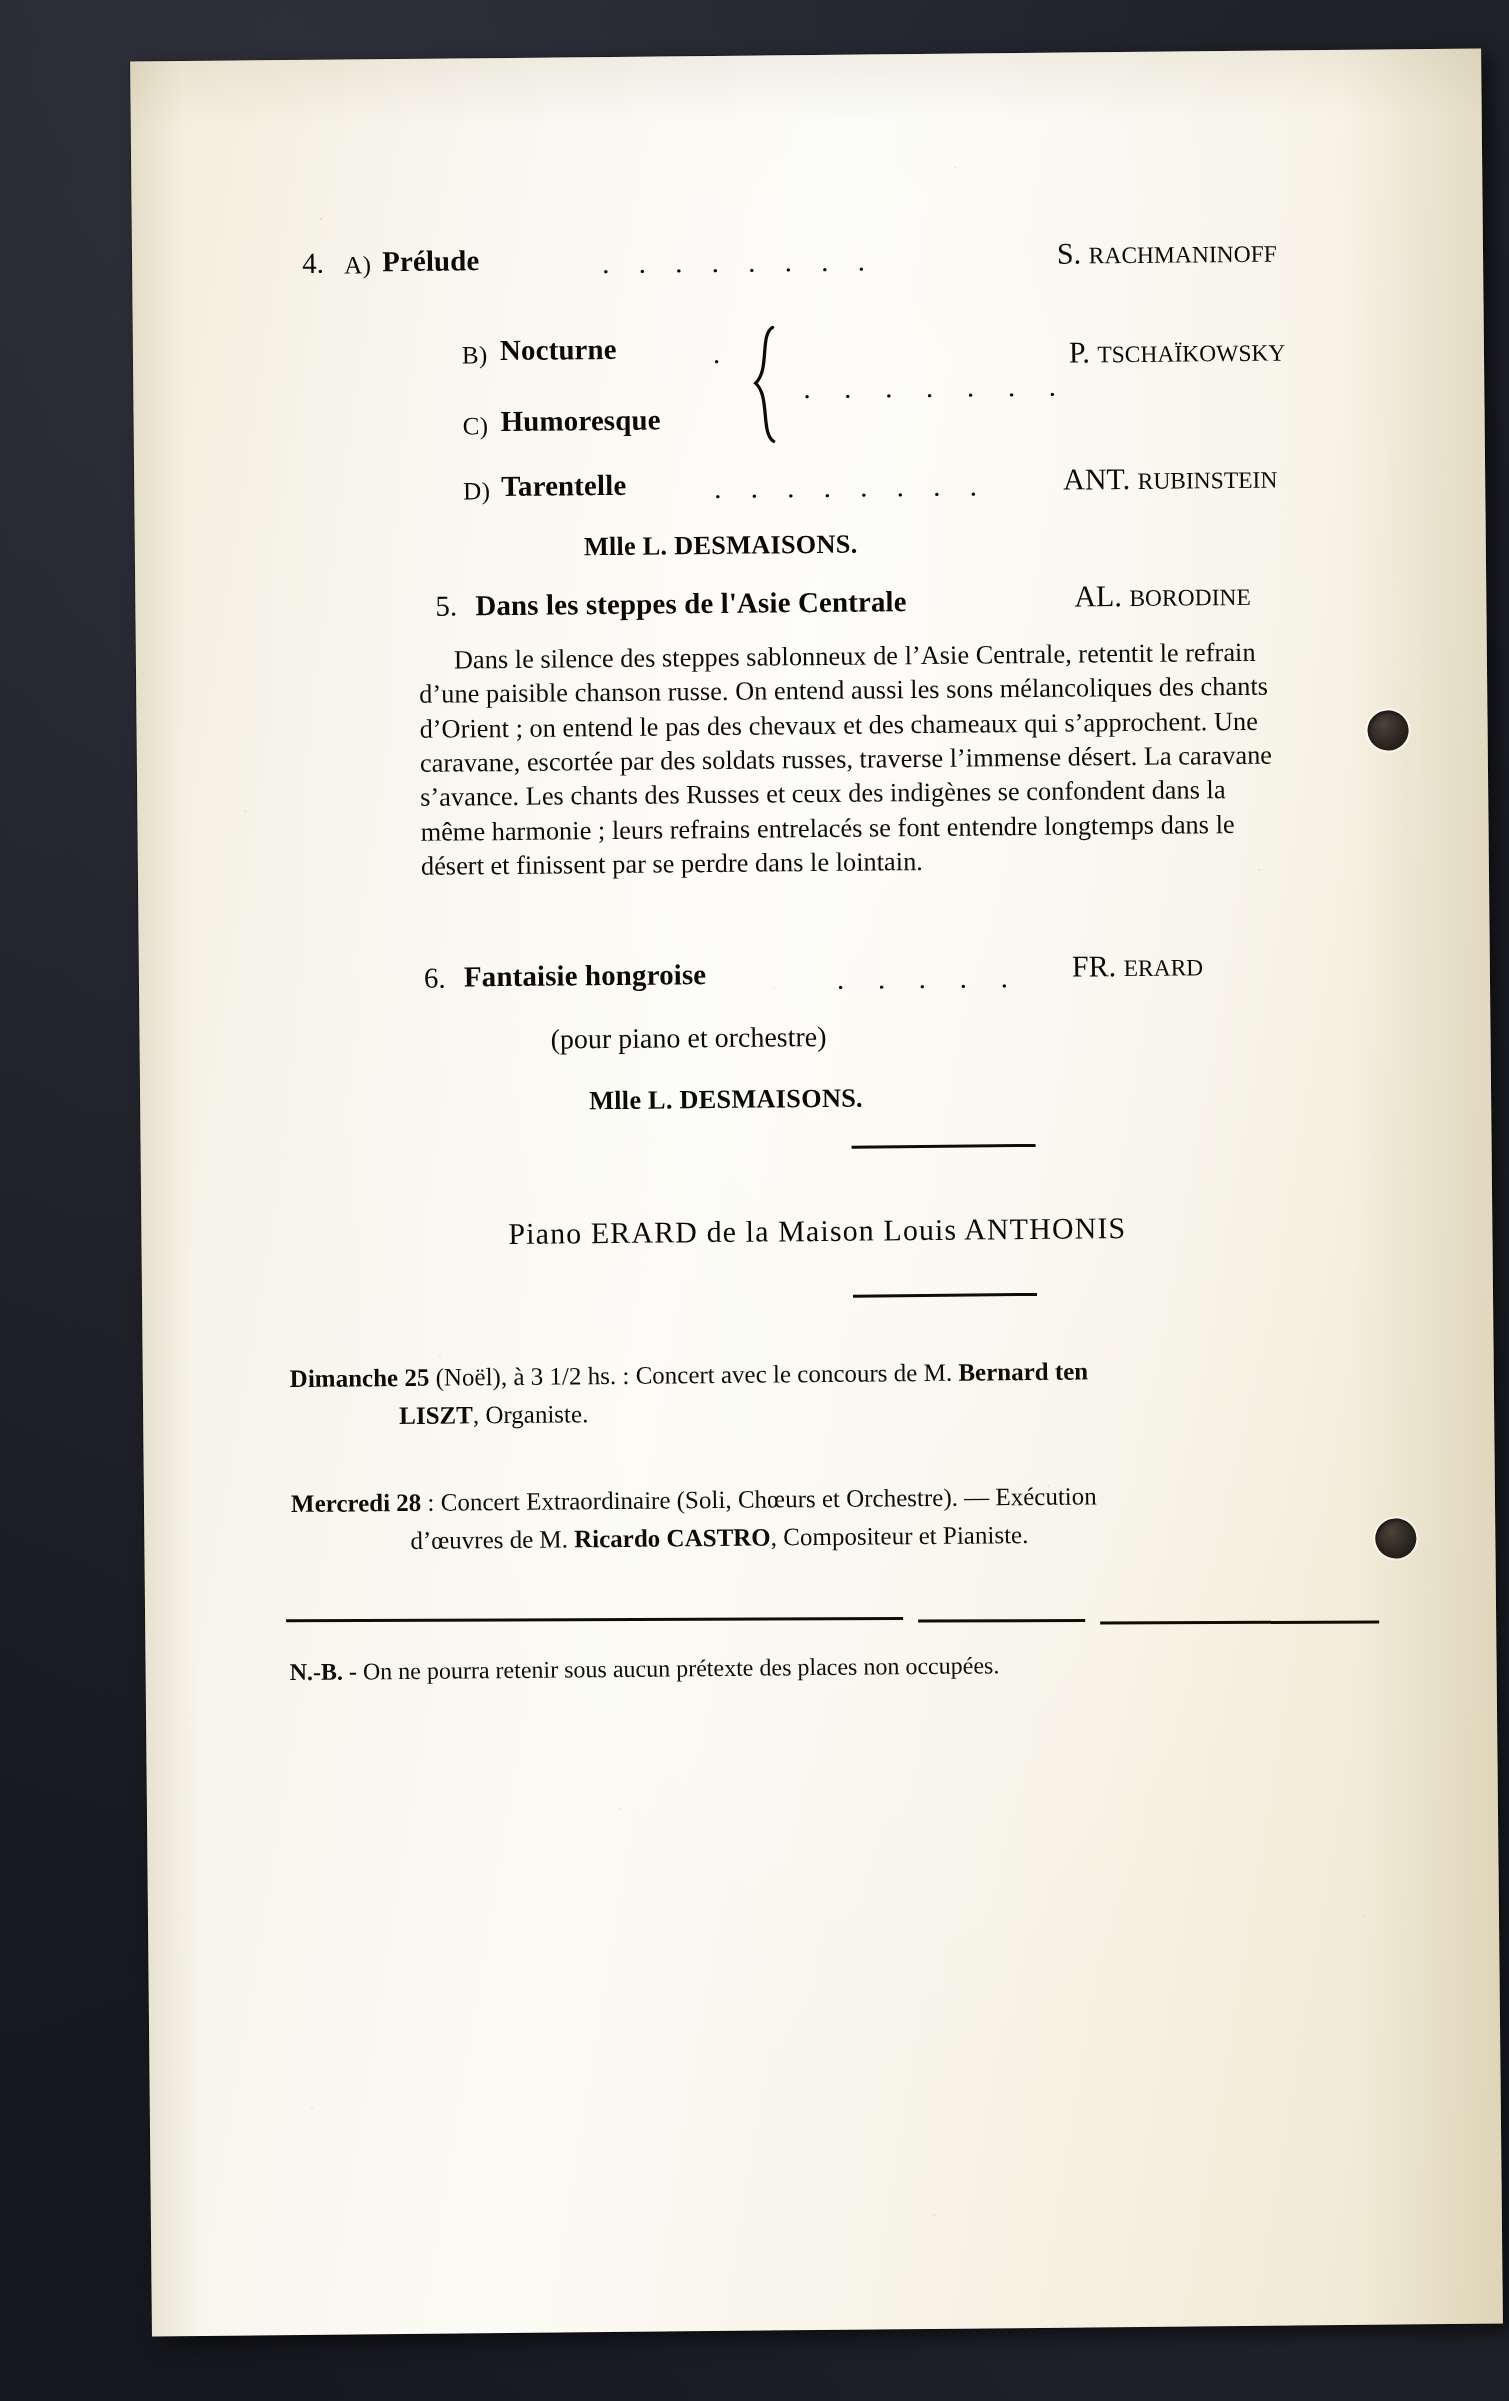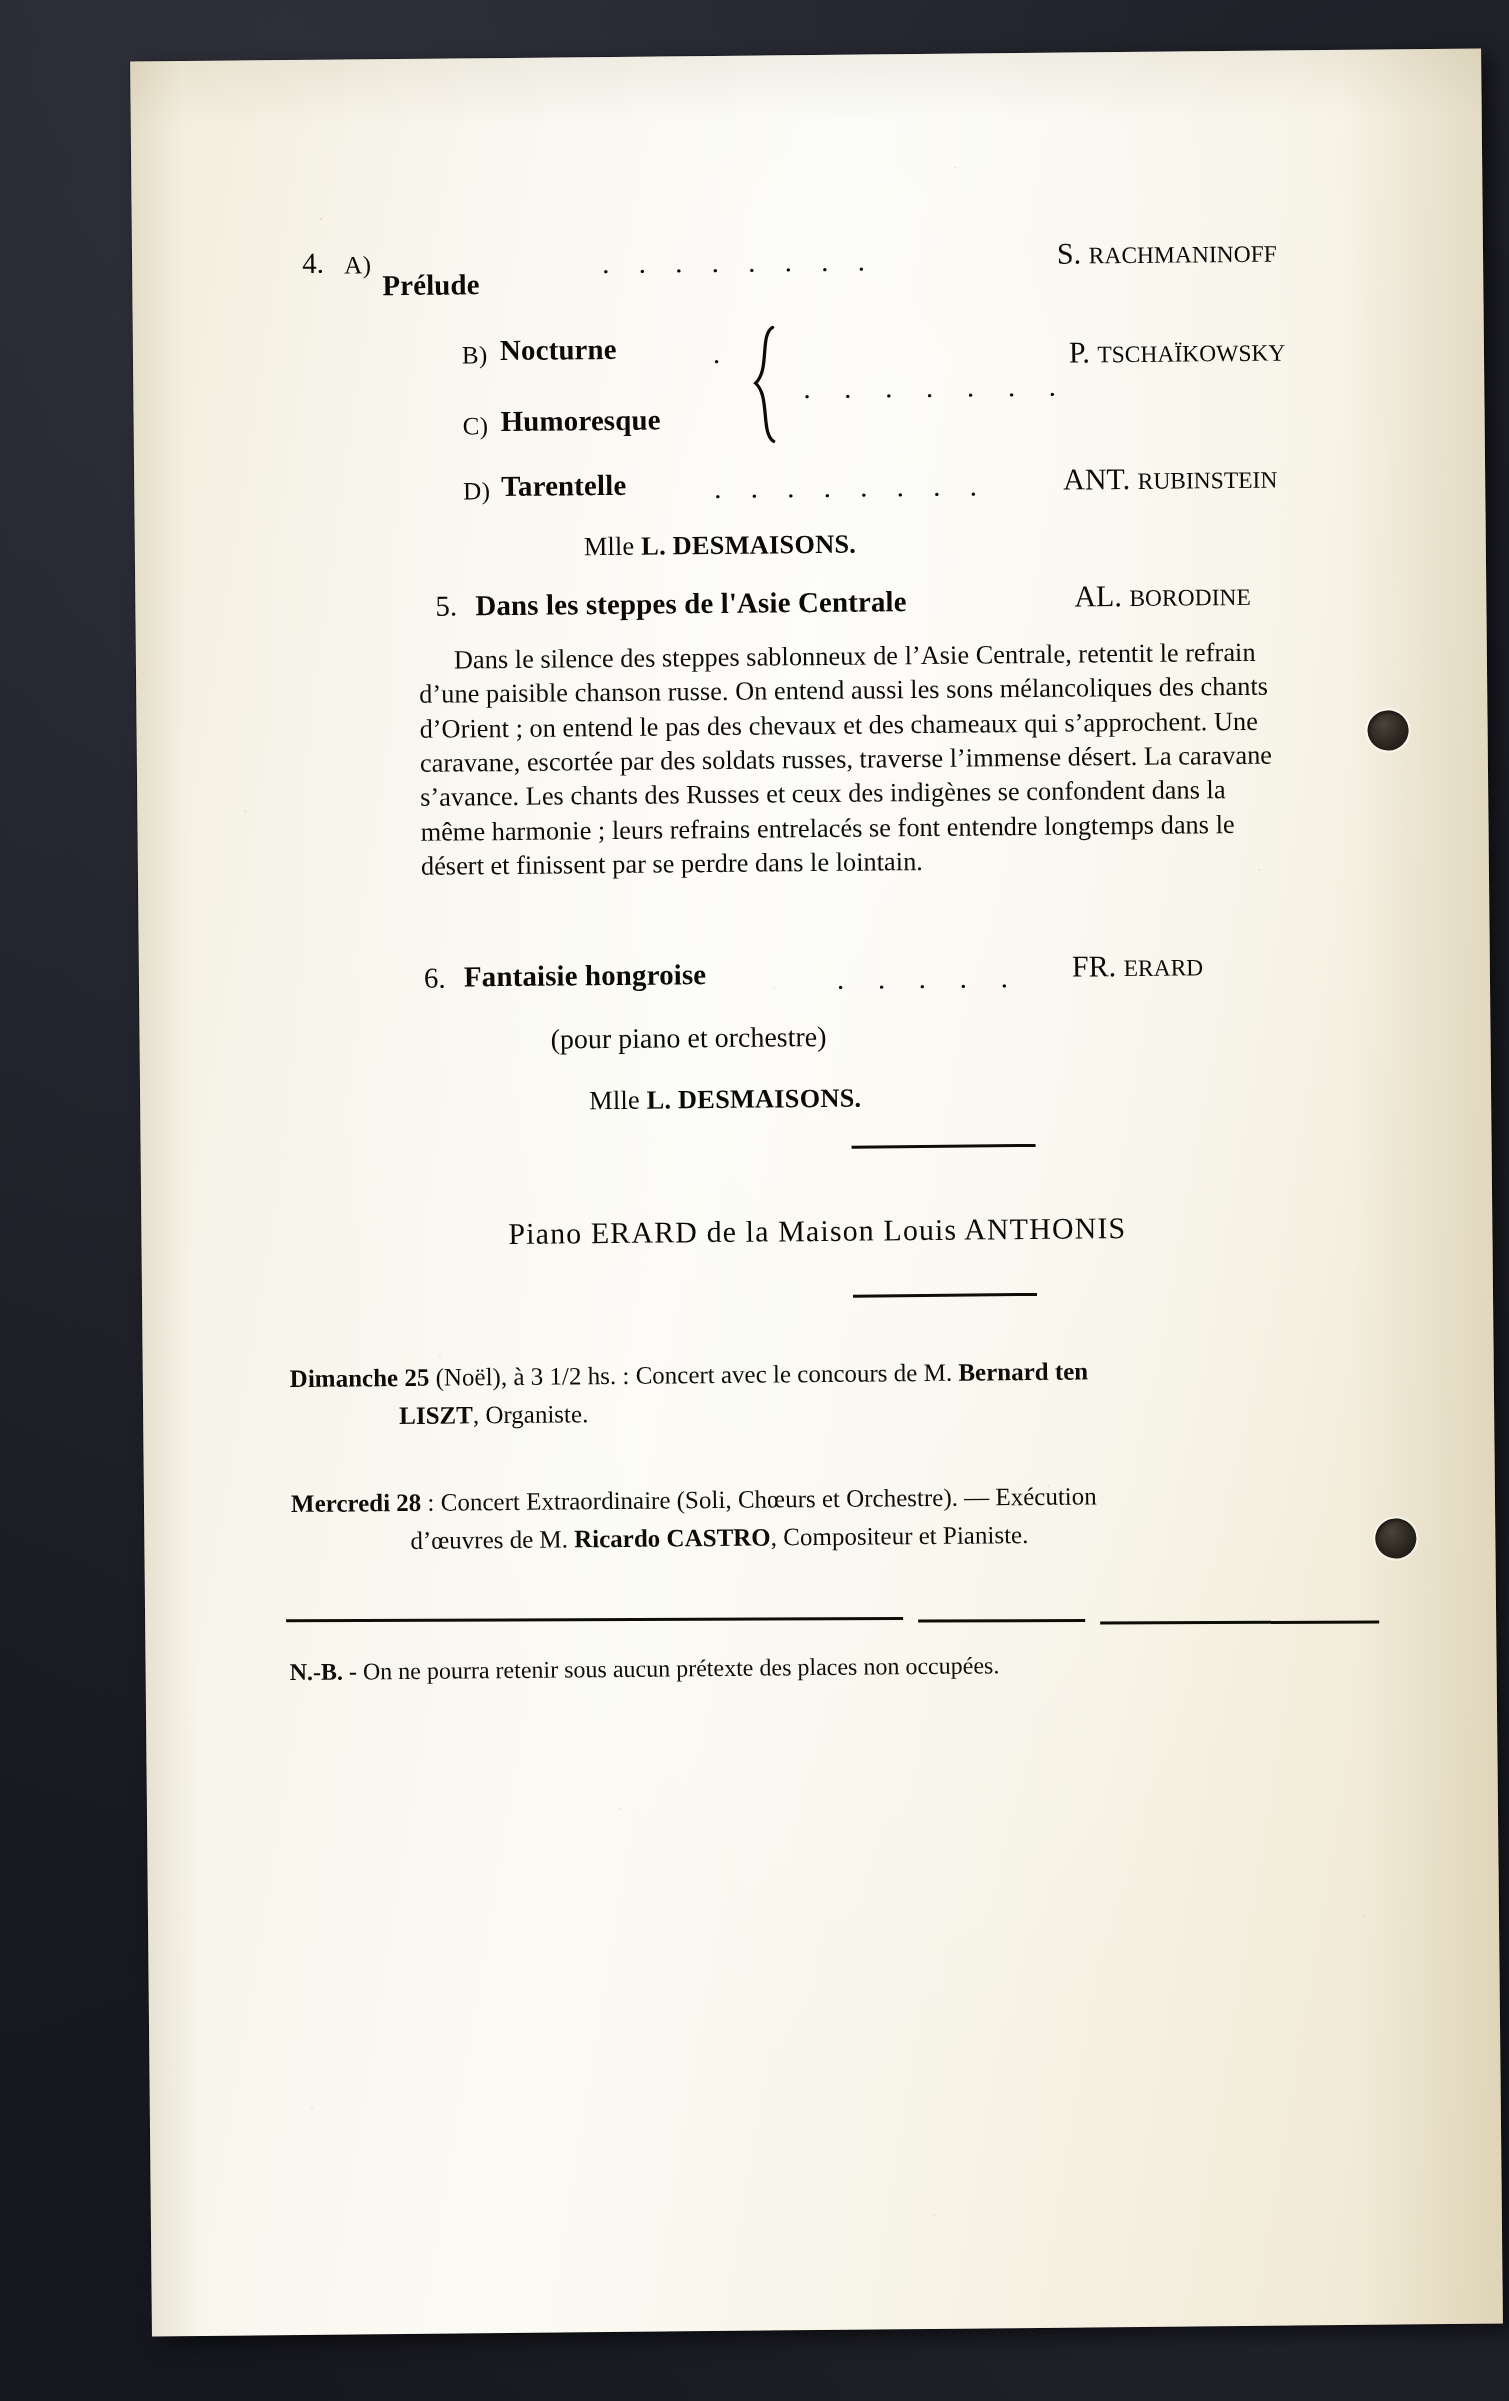--- a/index.html
+++ b/index.html
@@ -86,21 +86,21 @@
   .ln { position: absolute; white-space: nowrap; }
 
   .num      { font-size: 29px; }
   .ltr      { font-size: 25px; letter-spacing: 0.4px; }
   .work     { font-weight: bold; font-size: 29px; letter-spacing: 0.1px; }
   .leader   { font-size: 29px; letter-spacing: 11px; }
   .leader2  { font-size: 29px; letter-spacing: 13.2px; }
   .composer { font-size: 30px; }
   .composer .sc { font-size: 23.5px; }
   .performer{ font-size: 26.4px; font-weight: bold; letter-spacing:0.2px;}
-  .performer .mlle { font-weight: normal; }
+  .performer .mlle { font-weight: bold; }
 
   .sect-title { font-weight: bold; font-size: 29px; letter-spacing: 0.1px;}
   .sect-comp  { font-size: 30px; }
   .sect-comp .sc { font-size: 23.5px; }
 
   #prog-note {
     position: absolute;
     left: 283px;
     top: 584px;
     width: 1069px;
@@ -152,21 +152,21 @@
   <div id="page">
     <div class="curl"></div>
     <div class="speck"></div>
 
     <div id="content" class="ink">
 
       <div class="ln num" style="left:170px; top:187px;">4.</div>
 
       <div class="ln ltr" style="left:212px; top:192px;">A)</div>
 
-      <div class="ln work" style="left:250px; top:186px;margin-top:24px;">Prélude</div>
+      <div class="ln work" style="left:250px; top:186px;">Prélude</div>
 
       <div class="ln leader" style="left:470px; top:190px;">. . . . . . . .</div>
 
       <div class="ln composer" style="left:925px; top:184px;">
         <span>S.</span>
         <span class="sc">RACHMANINOFF</span>
       </div>
 
       <div class="ln ltr" style="left:329px; top:283px;">B)</div>
 

